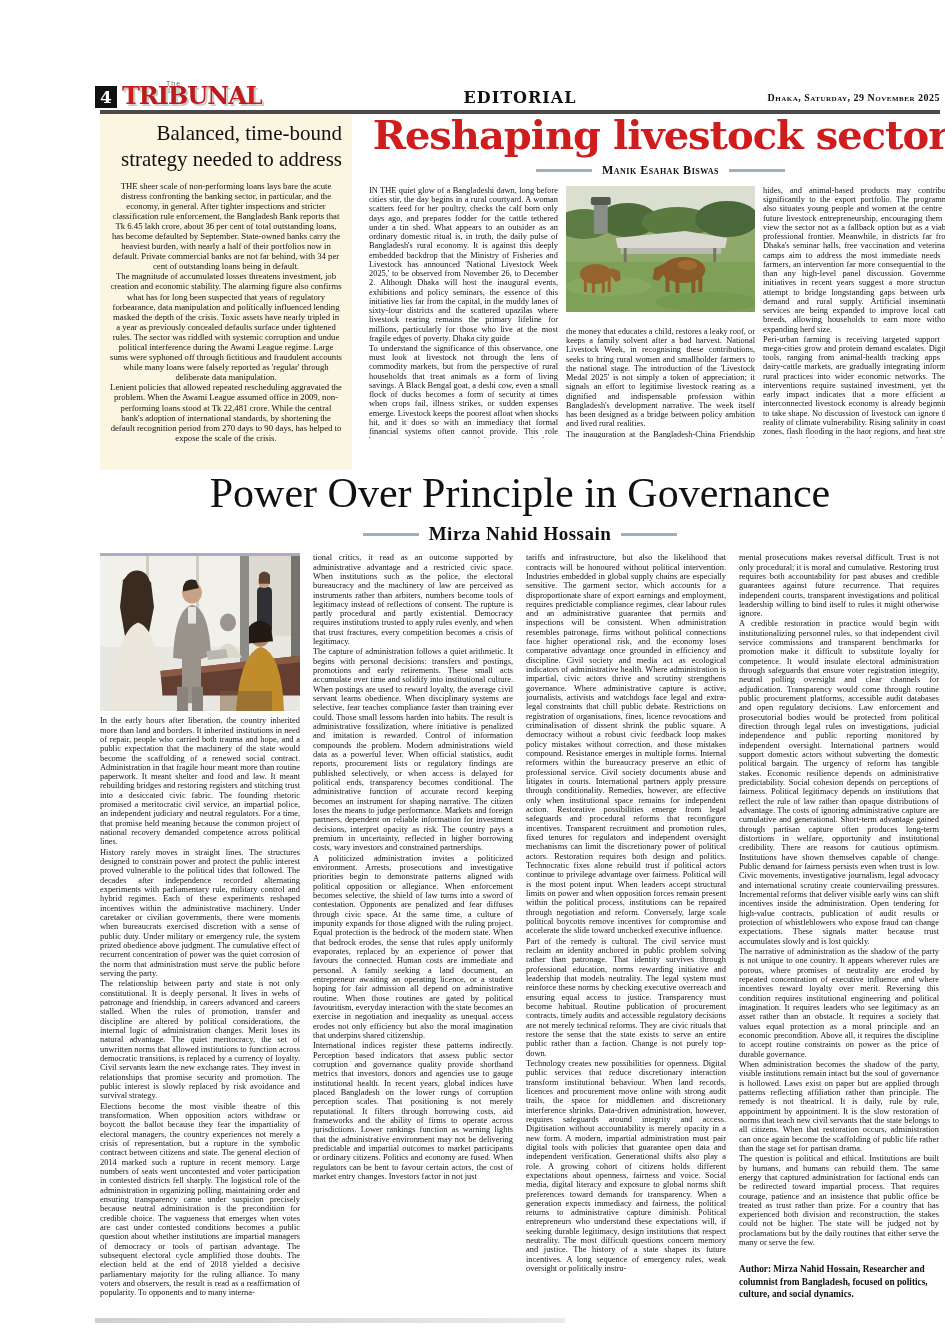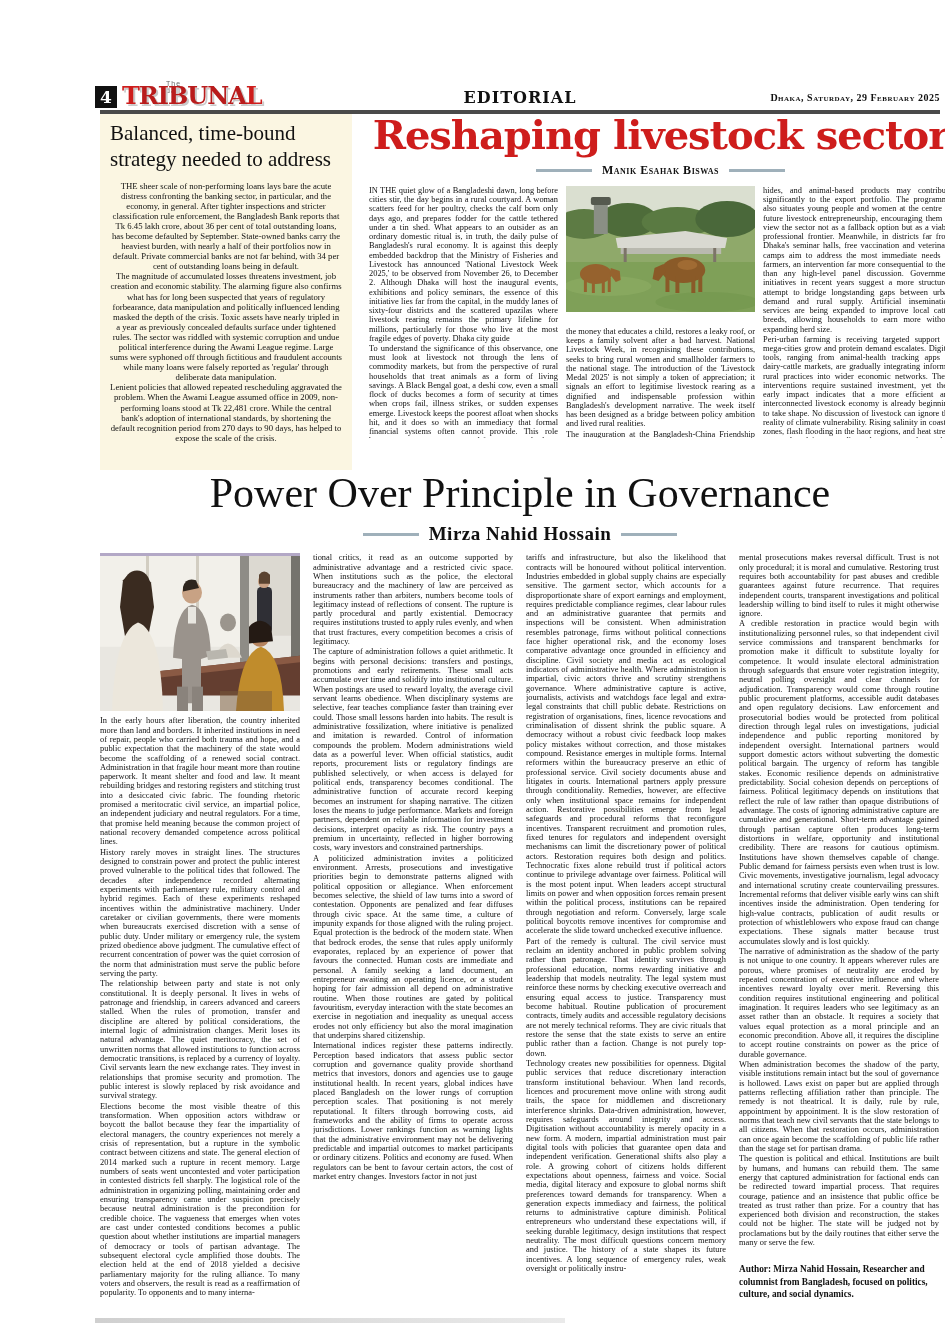--- a/index.html
+++ b/index.html
@@ -20,21 +20,21 @@
   .mast-word { position:absolute; left:0; top:5px; font-family:"DejaVu Serif", serif; font-weight:bold; font-size:24px; letter-spacing:-1px; line-height:22px; text-shadow:2px 2px 0 #c9c9c9; }
   .mast-red { color:#ce1d1c; }
   .mast-dark { color:#b91c1c; }
   .section-title { position:absolute; left:0; width:100%; top:2px; text-align:center; font-weight:bold; font-size:16px; letter-spacing:1px; font-family:"DejaVu Serif", serif; }
   .dateline { position:absolute; right:0; top:6px; font-variant:small-caps; font-weight:600; font-size:10px; letter-spacing:.5px; }
   .hdr-rule { position:absolute; left:100px; top:110px; width:840px; height:4px; background:#4a4a4a; }
 
   
   .top-section { position:absolute; left:100px; top:114px; width:840px; height:356px; display:flex; }
   .edit-box { width:252px; height:356px; background:#fbf6e2; padding:6px 10px 8px 10px; flex:none; }
-  .edit-box-title { text-align:left; font-size:21px; line-height:1.25; font-weight:400; margin-bottom:8px; }
+  .edit-box-title { text-align:right; font-size:21px; line-height:1.25; font-weight:400; margin-bottom:8px; }
   .edit-box-body { height:272px; overflow:hidden; font-size:8.7px; line-height:1.16; text-align:center; }
   .edit-box-body .para { margin:0; }
 
   .ls-article { flex:1; padding-left:17px; }
   .ls-head { text-align:center; color:#ce1d1c; font-weight:bold; font-size:40px; line-height:1.05; font-family:"DejaVu Serif", serif; letter-spacing:-1px; }
   .byline-row { display:flex; align-items:center; justify-content:center; gap:10px; margin:7px 0 8px 0; }
   .byline-bar { width:56px; height:3px; background:#9fb0ba; }
   .byline-name { font-variant:small-caps; font-weight:bold; font-size:12px; letter-spacing:.5px; }
   .ls-cols { display:flex; gap:8px; }
   .ls-col { width:189px; height:252px; overflow:hidden; font-size:8.4px; line-height:1.1; text-align:justify; }
@@ -59,21 +59,21 @@
 
 <div class="sheet">
 
   <div class="hdr">
     <div class="pageno">4</div>
     <div class="masthead">
       <span class="mast-daily">The daily</span>
       <span class="mast-word"><span class="mast-red">T</span><span class="mast-dark">RIBUNA</span><span class="mast-red">L</span></span>
     </div>
     <div class="section-title">EDITORIAL</div>
-    <div class="dateline">Dhaka, Saturday, 29 February 2025</div>
+    <div class="dateline">Dhaka, Saturday, 29 November 2025</div>
   </div>
   <div class="hdr-rule"></div>
 
   <div class="top-section">
 
     <div class="edit-box">
       <div class="edit-box-title">Balanced, time-bound strategy needed to address</div>
       <div class="edit-box-body">
           <p class="para">THE sheer scale of non-performing loans lays bare the acute distress confronting the banking sector, in particular, and the economy, in general. After tighter inspections and stricter classification rule enforcement, the Bangladesh Bank reports that Tk 6.45 lakh crore, about 36 per cent of total outstanding loans, has become defaulted by September. State-owned banks carry the heaviest burden, with nearly a half of their portfolios now in default. Private commercial banks are not far behind, with 34 per cent of outstanding loans being in default.</p>
           <p class="para">The magnitude of accumulated losses threatens investment, job creation and economic stability. The alarming figure also confirms what has for long been suspected that years of regulatory forbearance, data manipulation and politically influenced lending masked the depth of the crisis. Toxic assets have nearly tripled in a year as previously concealed defaults surface under tightened rules. The sector was riddled with systemic corruption and undue political interference during the Awami League regime. Large sums were syphoned off through fictitious and fraudulent accounts while many loans were falsely reported as 'regular' through deliberate data manipulation.</p>

